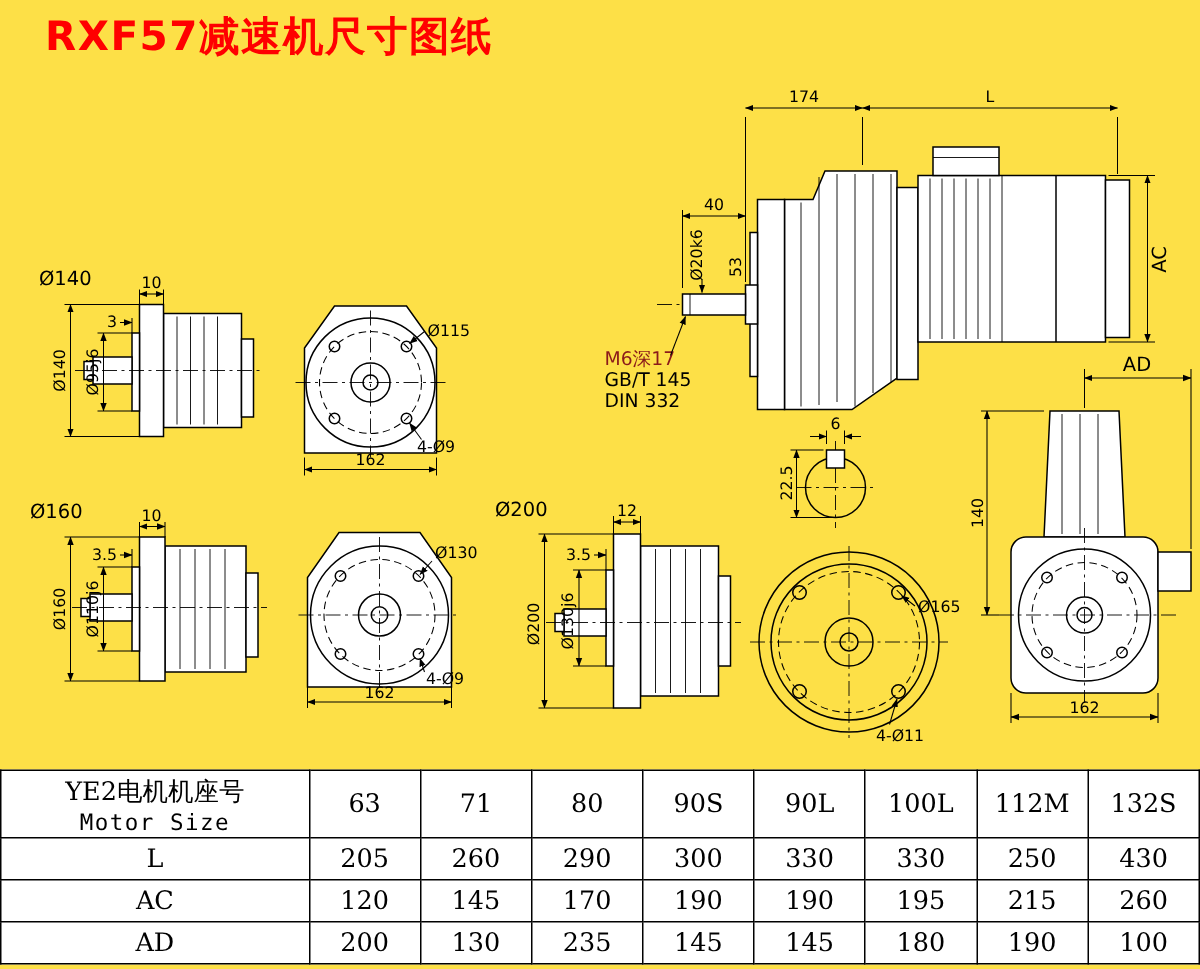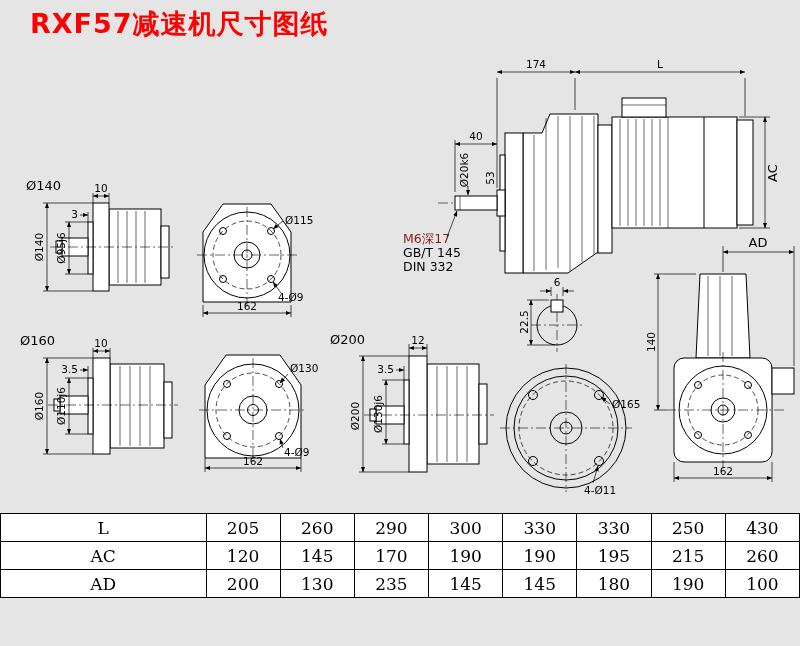--- a/index.html
+++ b/index.html
@@ -1,16 +1,16 @@
 <!DOCTYPE html>
 <html><head>
 <meta charset="utf-8">
 <style>
   html,body{margin:0;padding:0;background:#fff}
-  .page{position:relative;width:800px;height:646px;background:#e5e5e5;overflow:hidden;font-family:"DejaVu Sans",sans-serif}
+  .page{position:relative;width:800px;height:646px;background:#fde047;overflow:hidden;font-family:"DejaVu Sans",sans-serif}
   .title{position:absolute;left:30px;top:6px;margin:0;font-size:27px;font-weight:bold;color:#FF0000;letter-spacing:1px;white-space:nowrap}
   .logo{position:absolute;left:8px;top:60px;width:162px;height:42px;border:3px solid #6B2130;display:flex;align-items:center;justify-content:center;background:#fff}
   .logo span{font-family:"DejaVu Serif",serif;font-weight:bold;font-size:30px;color:#191970;letter-spacing:1px}
   svg.draw{position:absolute;left:0;top:0;font-family:"DejaVu Sans",sans-serif}
   .ln{stroke:#000;stroke-width:1;fill:none}
   .fw{stroke:#000;stroke-width:1;fill:#fff}
   .thin{stroke:#000;stroke-width:0.6;fill:none}
   .dim{stroke:#000;stroke-width:0.7;fill:none}
   .cl{stroke:#000;stroke-width:0.6;fill:none;stroke-dasharray:10 3 2 3}
   .bc{stroke:#000;stroke-width:0.7;fill:none;stroke-dasharray:5 3}
@@ -307,20 +307,34 @@
         <col class="cn">
         <col class="cn">
         <col class="cn">
         <col class="cn">
         <col class="cn">
         <col class="cn">
         <col class="cn">
         <col class="cn">
       </colgroup>
     <tbody>
+      <tr class="hrow">
+        <th>
+          <div>YE2电机机座号</div>
+          <div class="mono">Motor Size</div>
+        </th>
+        <th>63</th>
+        <th>71</th>
+        <th>80</th>
+        <th>90S</th>
+        <th>90L</th>
+        <th>100L</th>
+        <th>112M</th>
+        <th>132S</th>
+      </tr>
       <tr>
         <td>L</td>
         <td>205</td>
         <td>260</td>
         <td>290</td>
         <td>300</td>
         <td>330</td>
         <td>330</td>
         <td>250</td>
         <td>430</td>

